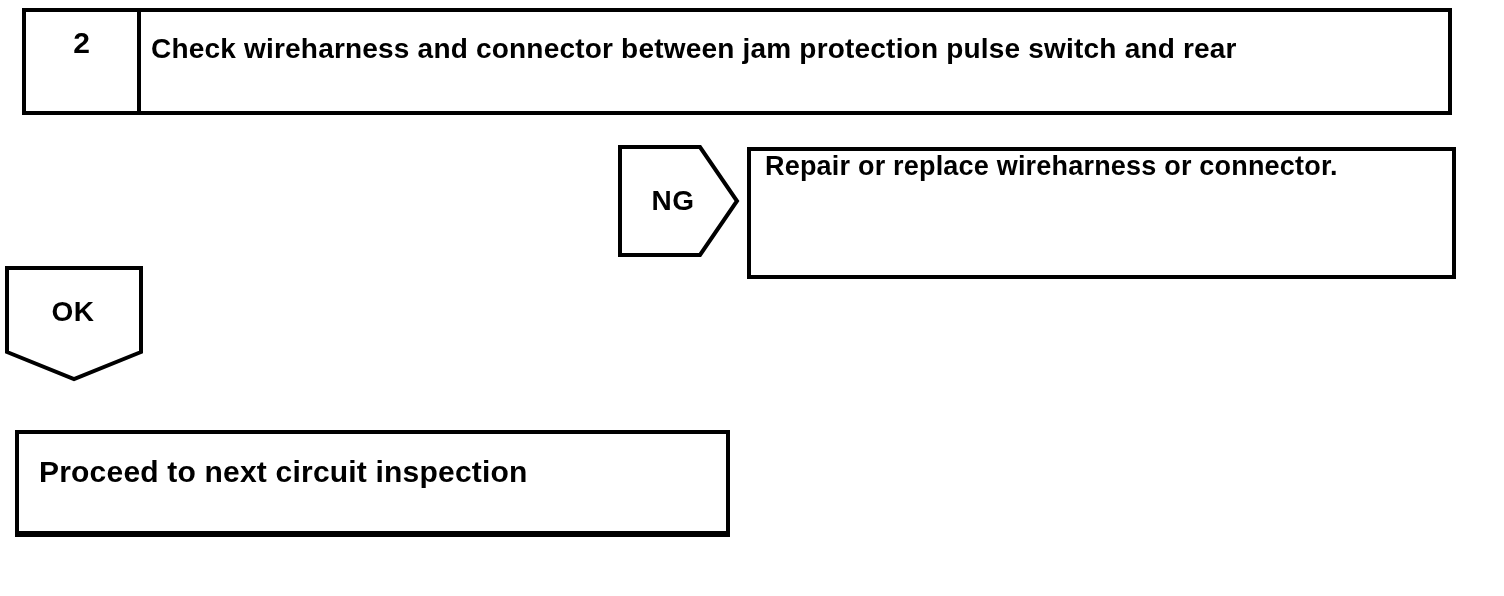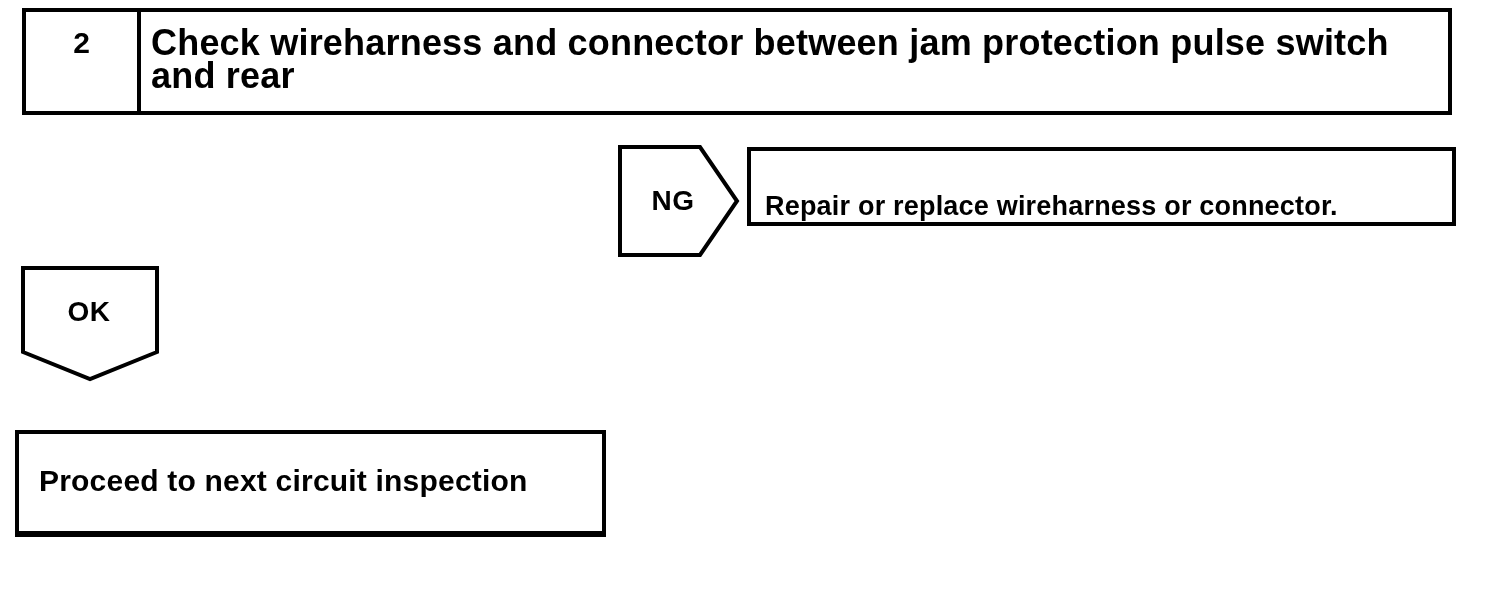--- a/index.html
+++ b/index.html
@@ -31,22 +31,22 @@
     width: 115px;
     border-right: 4px solid #000;
     box-sizing: border-box;
     text-align: center;
     font-size: 30px;
     padding-top: 14px;
     flex: 0 0 auto;
   }
   .step-text {
     flex: 1;
-    padding: 14px 10px 0 10px;
-    font-size: 36px;
+    padding: 20px 10px 0 10px;
+    font-size: 28px;
     line-height: 33px;
     letter-spacing: 0.2px;
   }
 
   
   .ng-shape {
     position: absolute;
     left: 618px; top: 145px;
     width: 122px; height: 112px;
   }
@@ -55,53 +55,53 @@
     left: 55px; top: 56px;
     transform: translate(-50%, -50%);
     font-size: 28px;
     letter-spacing: 0.5px;
   }
 
   
   .repair-box {
     position: absolute;
     left: 747px; top: 147px;
-    width: 709px; height: 79px;
+    width: 709px; height: 132px;
     border: 4px solid #000;
     box-sizing: border-box;
     display: flex;
-    align-items: flex-end;
+    align-items: flex-start;
     padding-left: 14px;
     font-size: 27px;
     letter-spacing: 0.2px;
   }
 
   
   .ok-shape {
     position: absolute;
-    left: 21px; top: 266px;
+    left: 5px; top: 266px;
     width: 112px; height: 116px;
   }
   .ok-shape .shape-label {
     position: absolute;
     left: 68px; top: 46px;
     transform: translate(-50%, -50%);
     font-size: 28px;
     letter-spacing: 0.5px;
   }
 
   
   .proceed-box {
     position: absolute;
     left: 15px; top: 430px;
-    width: 591px; height: 107px;
+    width: 715px; height: 107px;
     border: 4px solid #000;
     border-bottom-width: 6px;
     box-sizing: border-box;
-    padding: 24px 10px 0 20px;
+    padding: 15px 10px 0 20px;
     font-size: 30px;
     line-height: 45px;
     letter-spacing: 0.2px;
   }
   .pre-line { white-space: pre-wrap; display: block; }
 </style>
 </head>
 <body>
 
 <div class="canvas">

